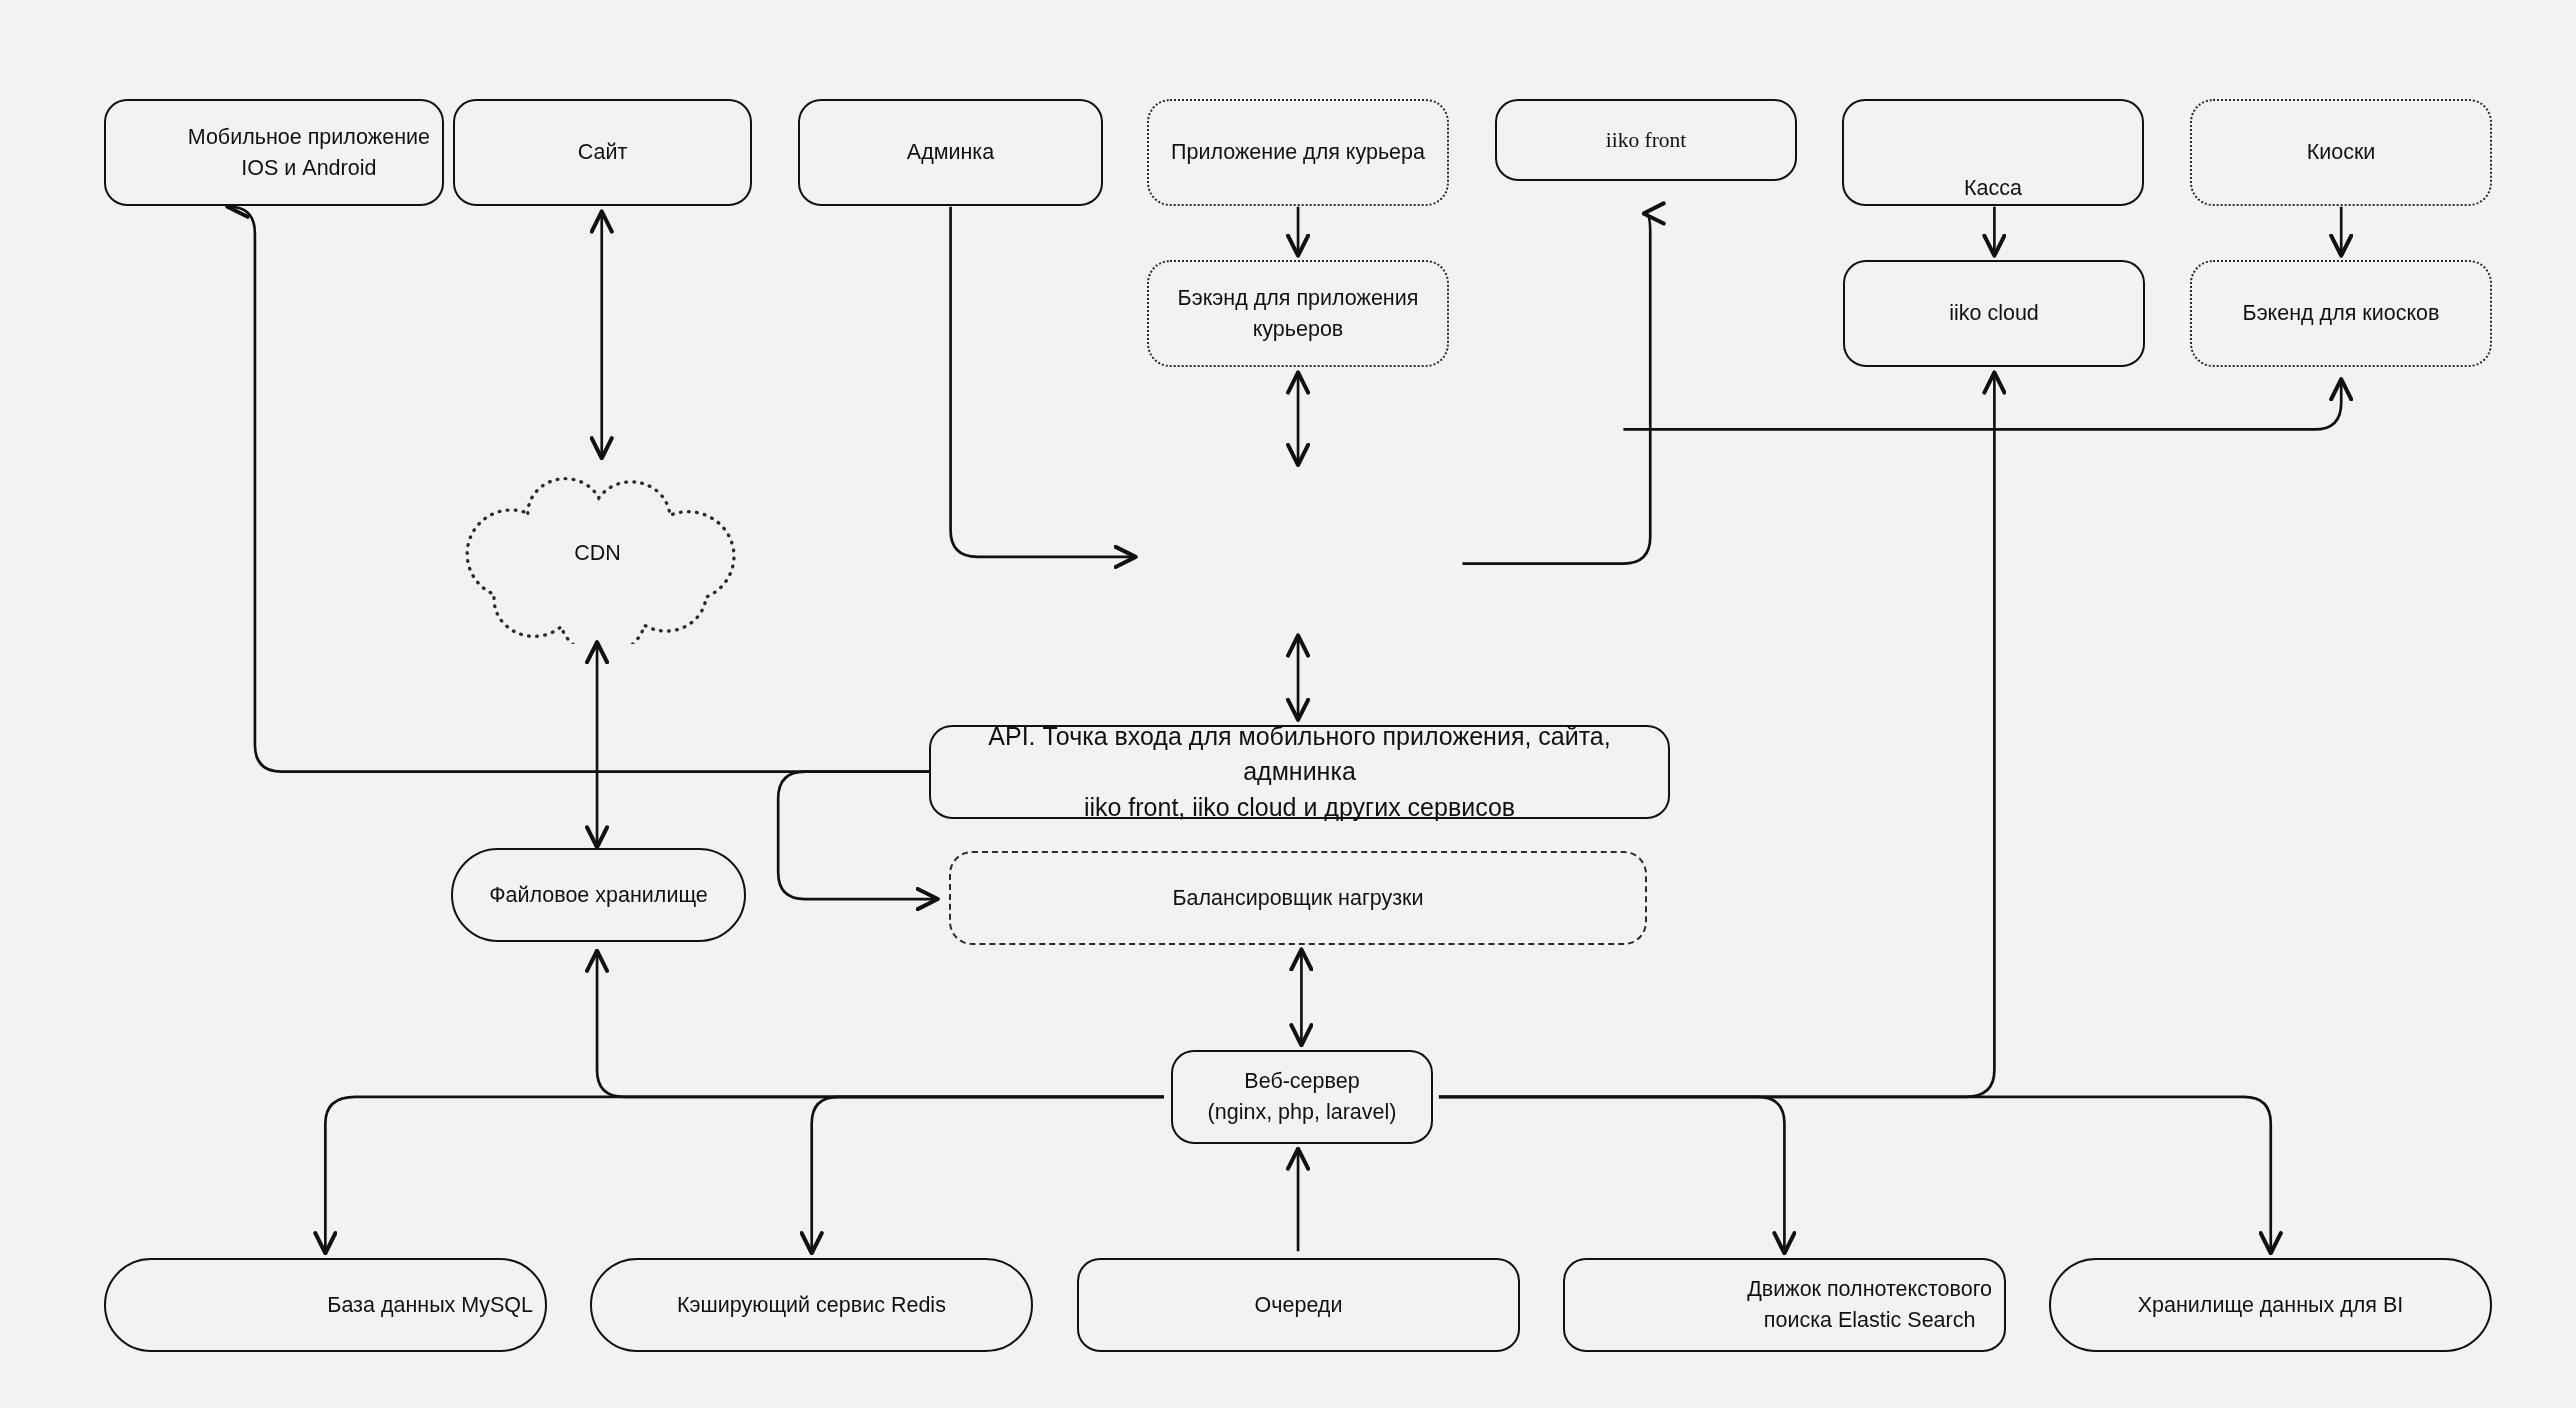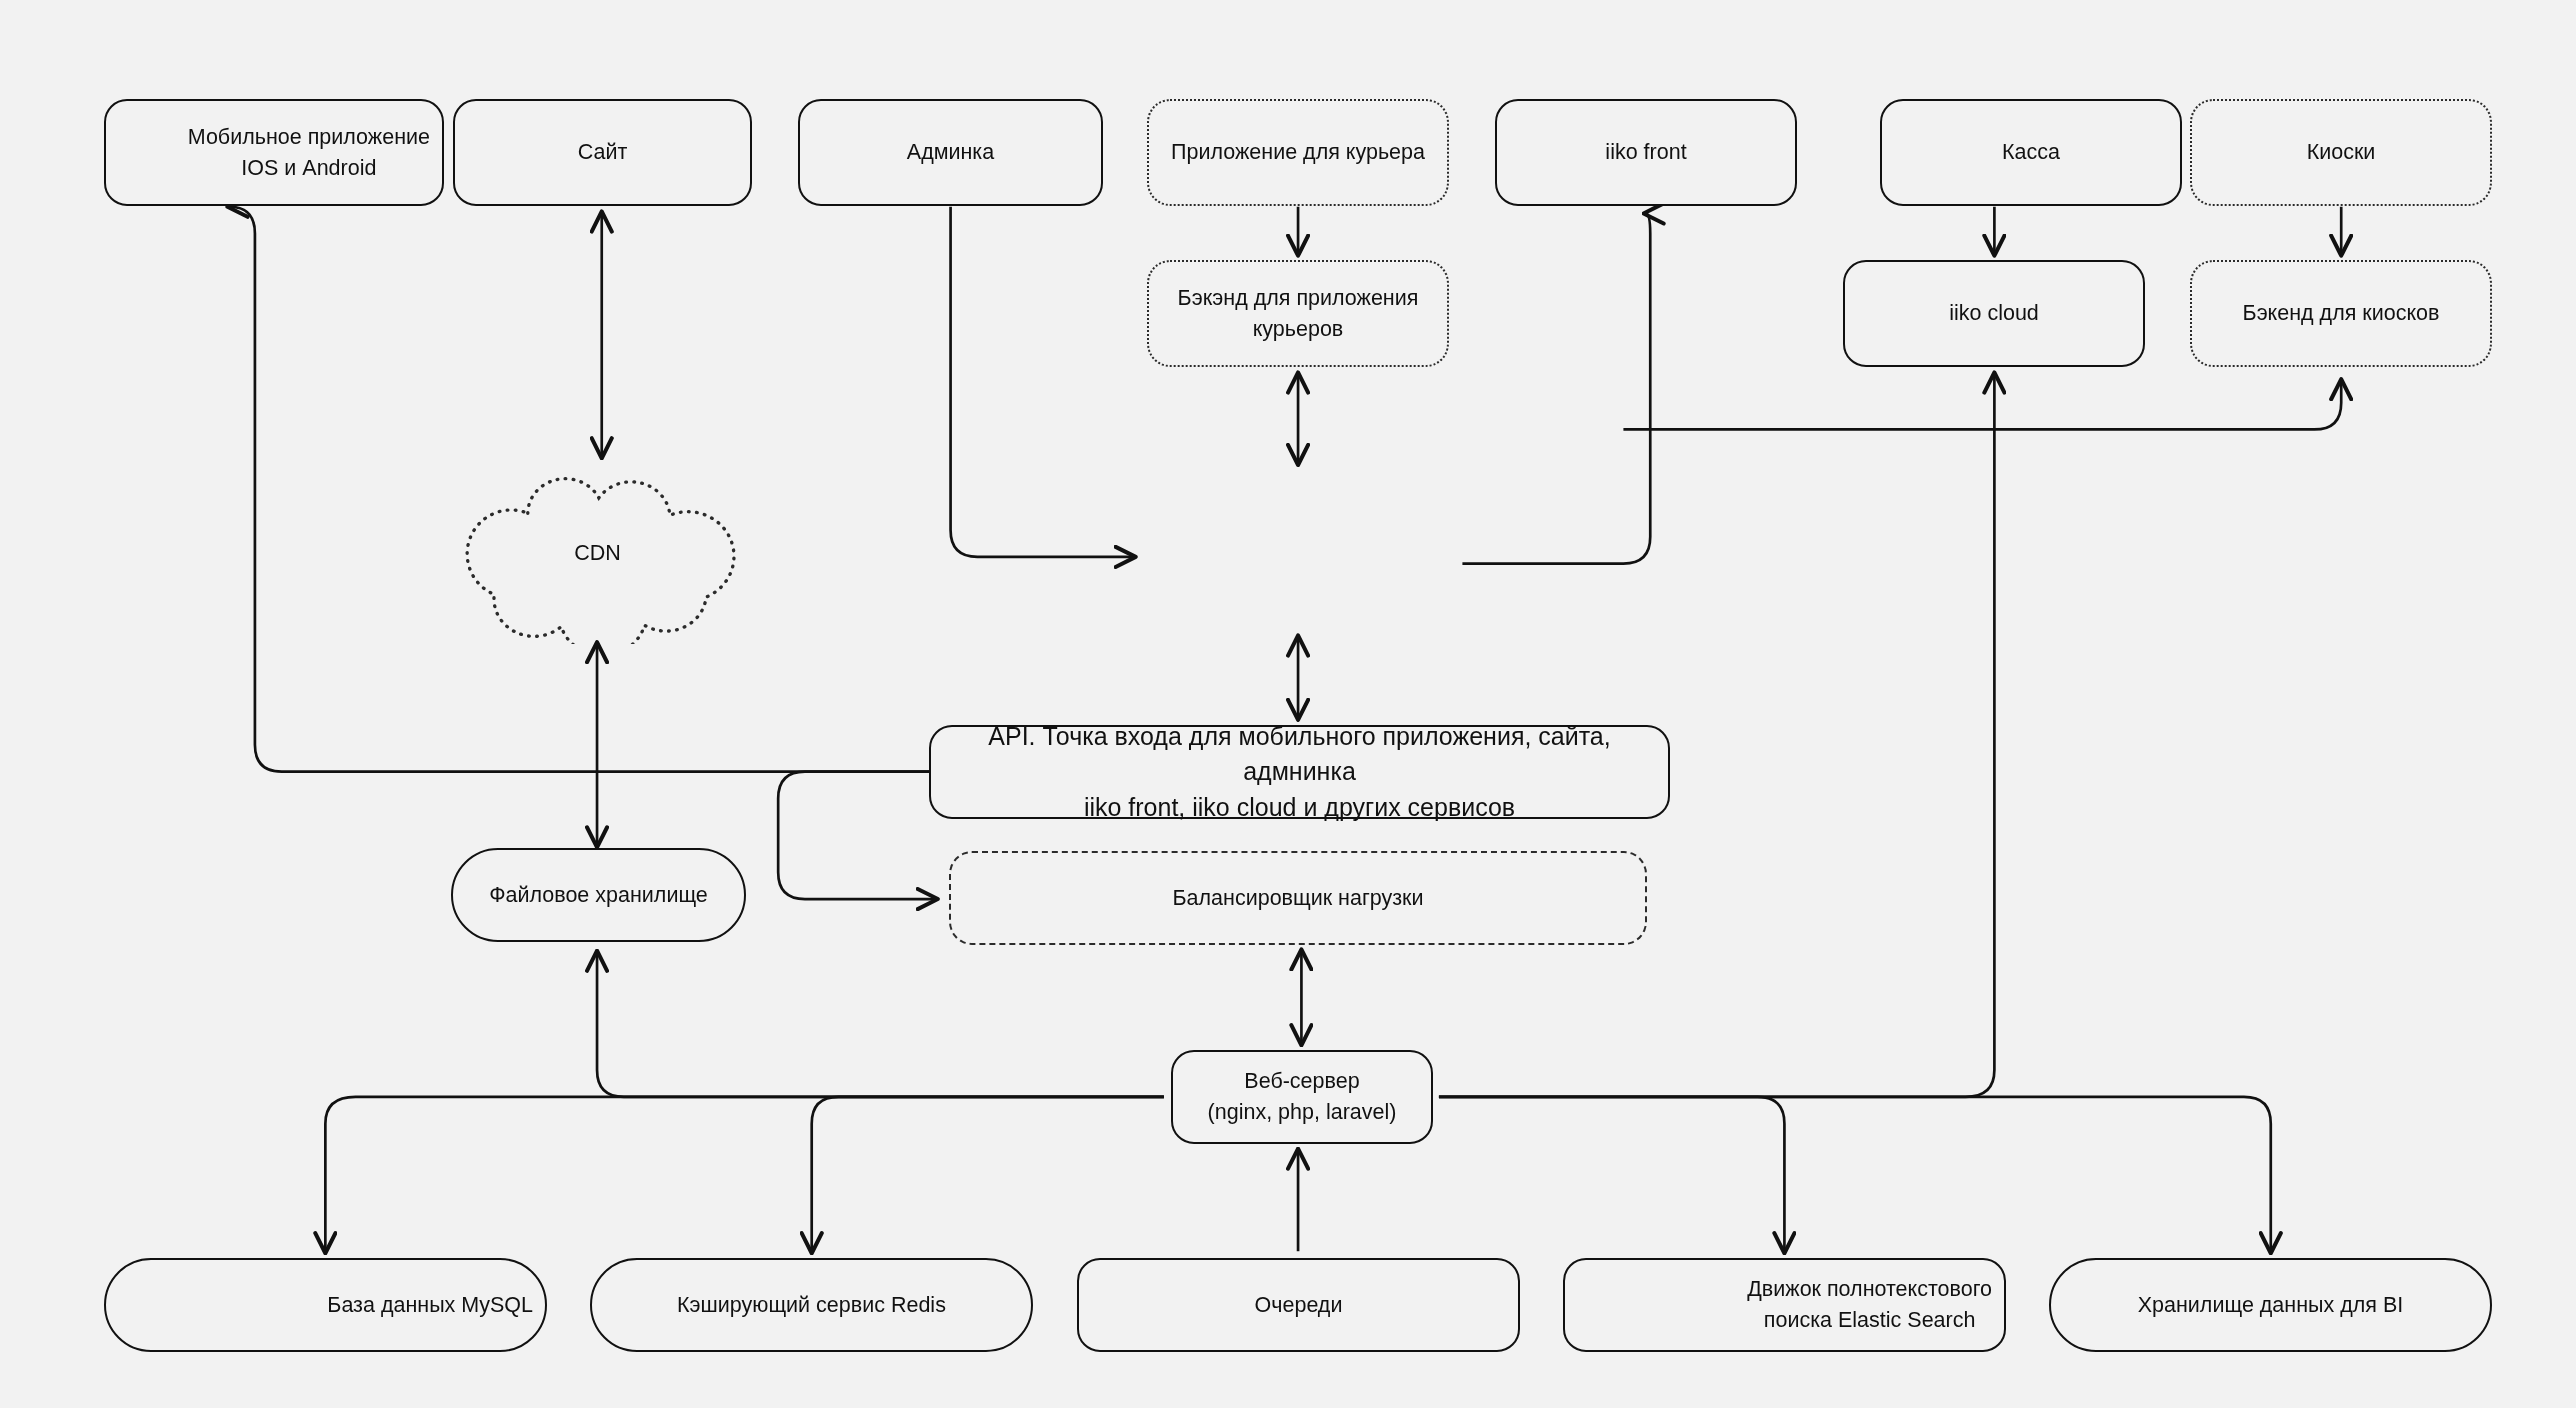--- a/index.html
+++ b/index.html
@@ -140,25 +140,25 @@
   </div>
 
   <div class="node node-solid fs-32" style="left:798px; top:99px; width:305px; height:107px;">
     <span style="white-space:pre-line">Админка</span>
   </div>
 
   <div class="node node-dotted fs-32" style="left:1147px; top:99px; width:302px; height:107px;">
     <span style="white-space:pre-line">Приложение для курьера</span>
   </div>
 
-  <div class="node node-solid fs-32" style="left:1495px; top:99px; width:302px; height:107px;">
+  <div class="node node-solid fs-32" style="left:1495px; top:99px; width:302px; height:82px;font-family:Liberation Serif, serif;">
     <span style="white-space:pre-line">iiko front</span>
   </div>
 
-  <div class="node node-solid fs-32" style="left:1880px; top:99px; width:302px; height:107px;">
+  <div class="node node-solid fs-32" style="left:1842px; top:99px; width:302px; height:107px;align-items:flex-end;">
     <span style="white-space:pre-line">Касса</span>
   </div>
 
   <div class="node node-dotted fs-32" style="left:2190px; top:99px; width:302px; height:107px;">
     <span style="white-space:pre-line">Киоски</span>
   </div>
 
   <div class="node node-dotted fs-32" style="left:1147px; top:260px; width:302px; height:107px;">
     <span style="white-space:pre-line">Бэкэнд для приложения
 курьеров</span>

